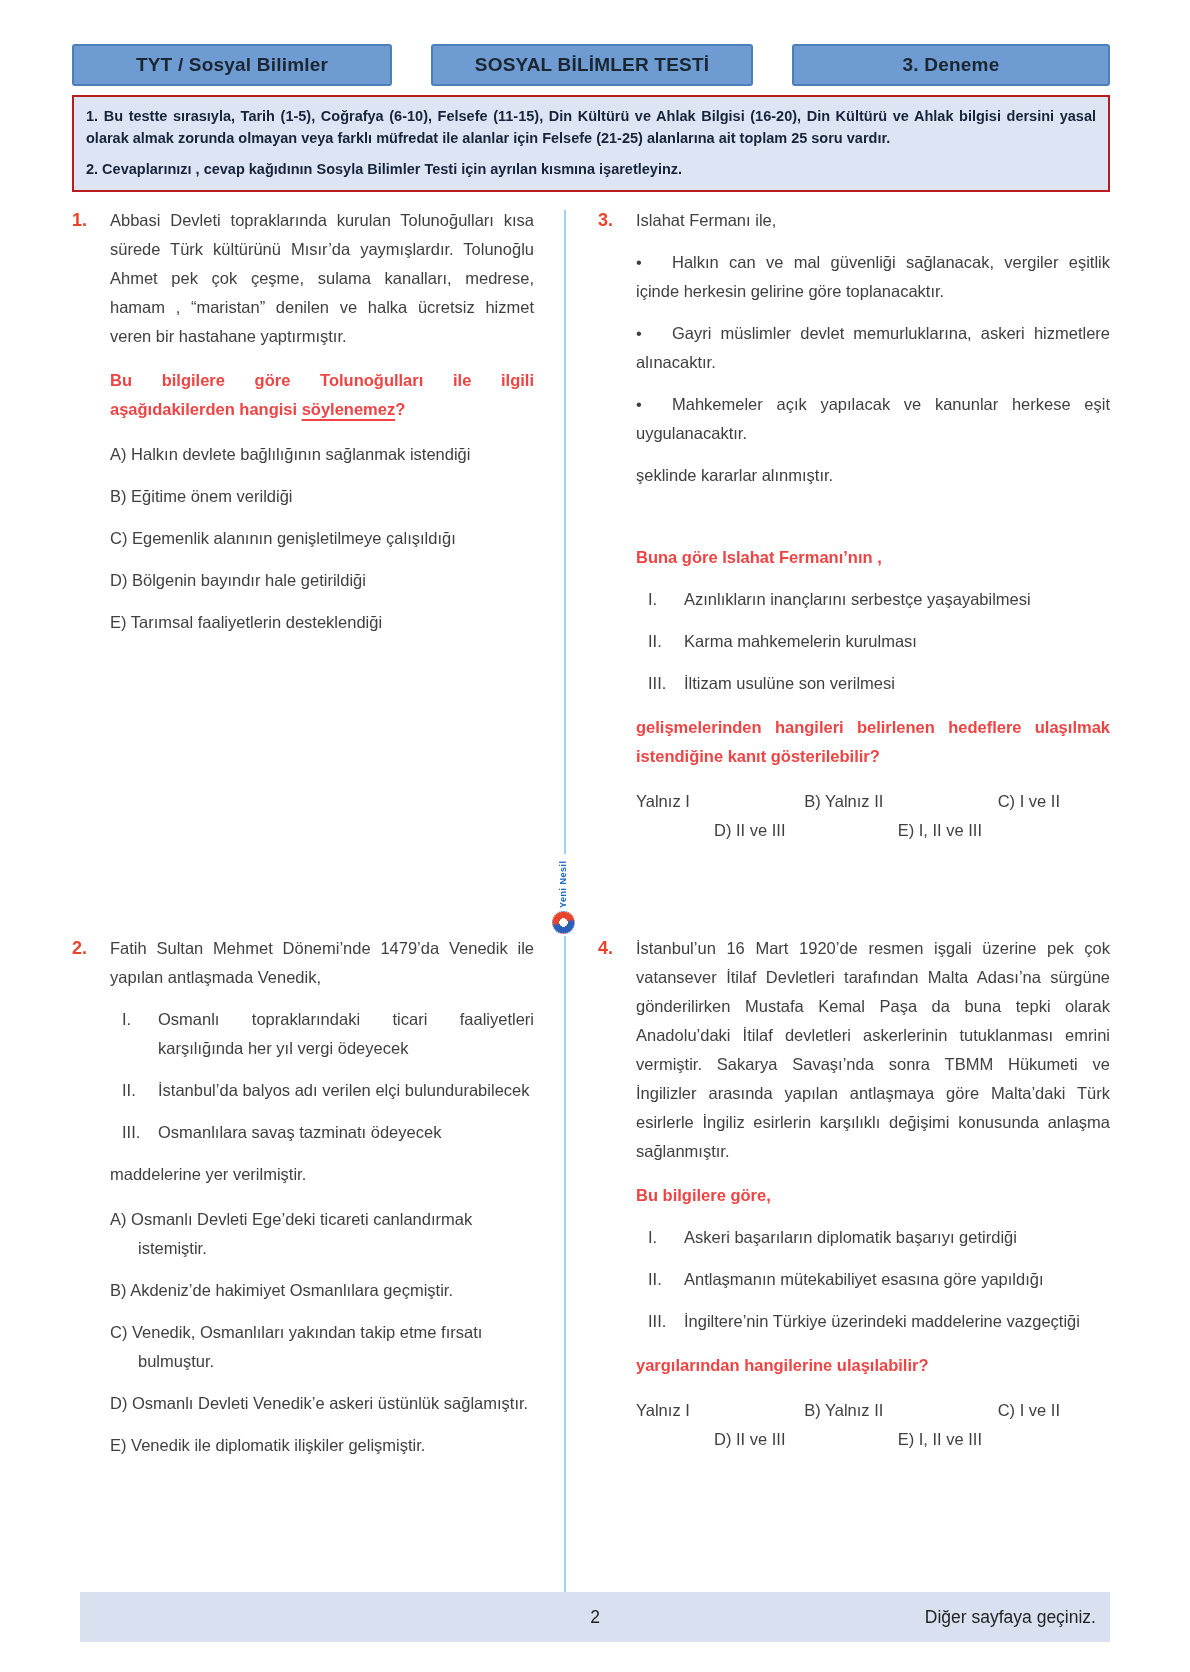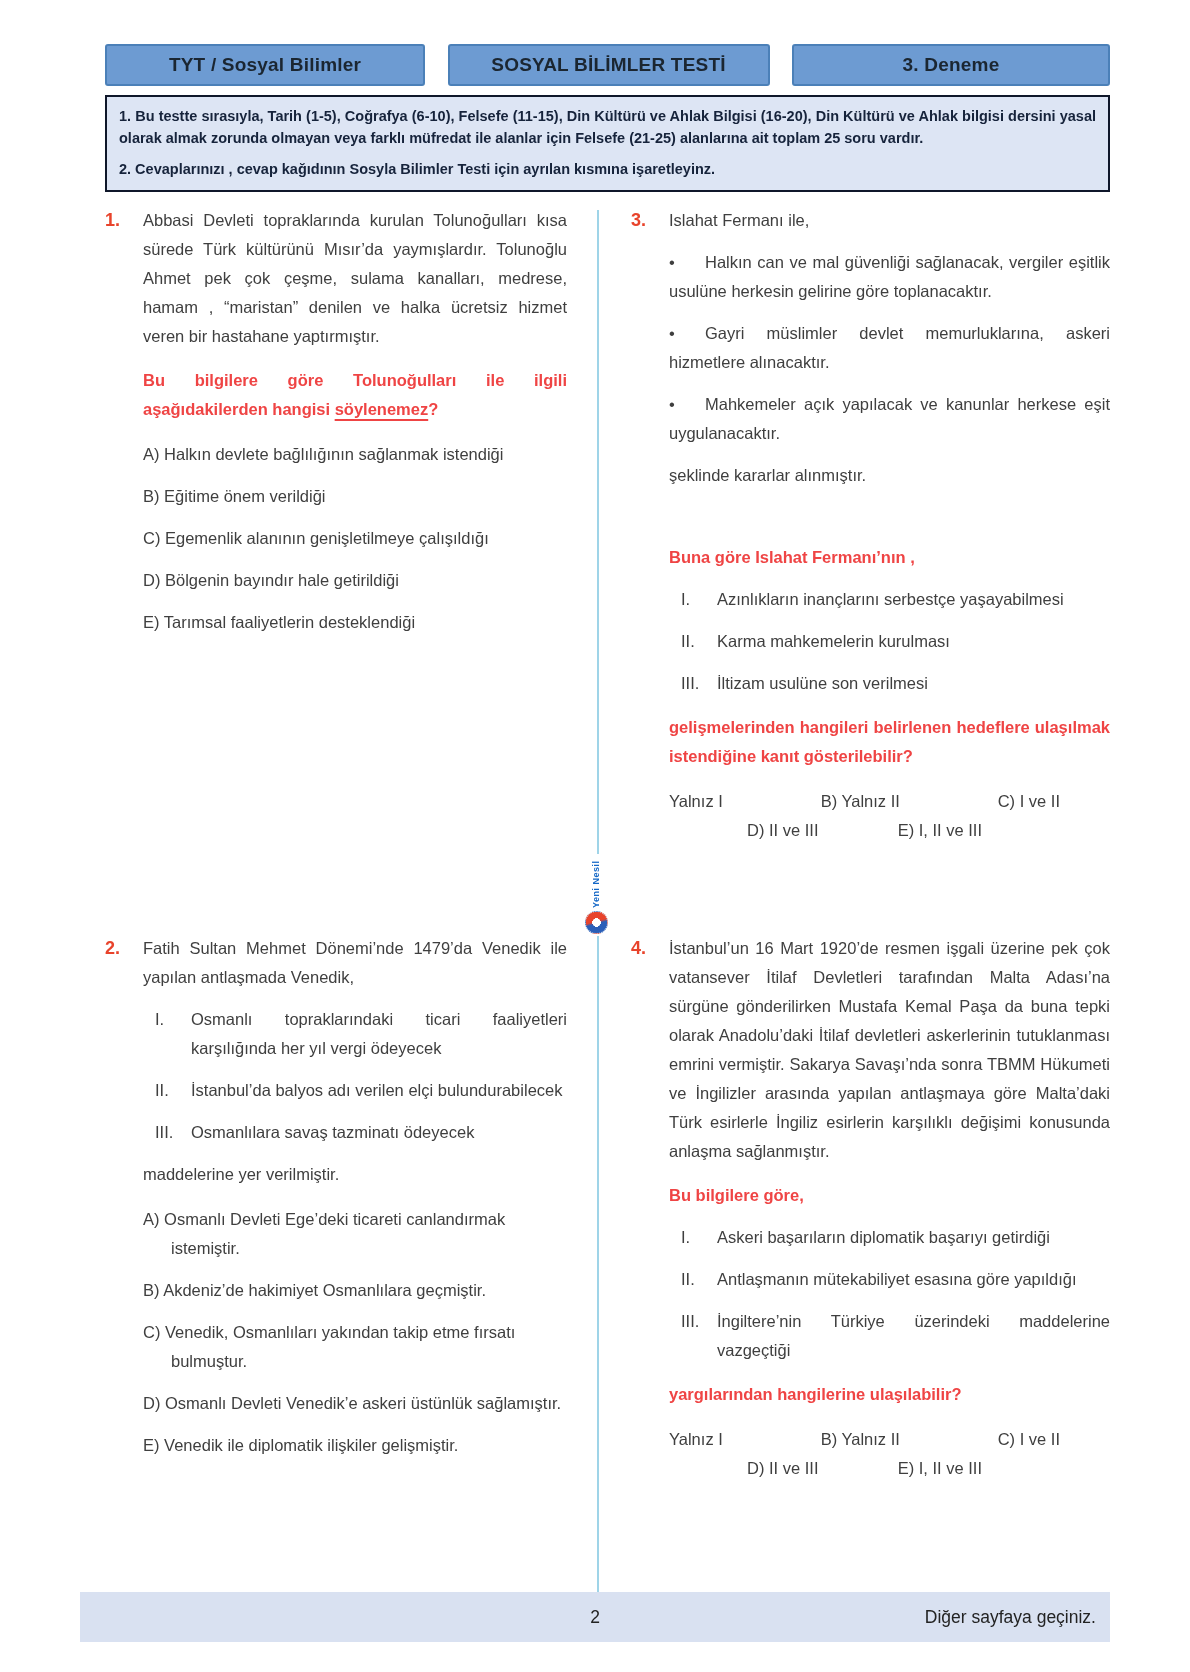--- a/index.html
+++ b/index.html
@@ -4,36 +4,36 @@
 <style>
   * { box-sizing: border-box; margin: 0; padding: 0; }
   html, body { background: #ffffff; }
   body {
     width: 1190px; height: 1672px;
     font-family: "Liberation Sans", sans-serif;
     color: #3f3f3f;
     position: relative;
     overflow: hidden;
   }
-  .page { position: relative; width: 1190px; height: 1672px; padding: 44px 80px 0 105px; }
+  .page { position: relative; width: 1190px; height: 1672px; padding: 44px 80px 0 72px; }
 
   
   .header-row { display: flex; justify-content: space-between; }
   .hbox {
     height: 42px; display: flex; align-items: center; justify-content: center;
     background: #6d9bd2; border: 2px solid #4b80b8; border-radius: 3px;
     font-weight: bold; font-size: 19px; color: #1b2631; letter-spacing: 0.2px;
   }
   .hbox-1 { flex: 0 0 320px; }
   .hbox-2 { flex: 0 0 322px; }
   .hbox-3 { flex: 0 0 318px; }
 
   
   .instructions {
-    margin-top: 9px; background: #dde5f4; border: 2px solid #0f172a;
+    margin-top: 9px; background: #dde5f4; border: 2px solid #b91c1c;
     padding: 9px 12px 10px 12px;
     font-weight: bold; font-size: 14.5px; line-height: 1.5; color: #16233b;
     text-align: justify;
   }
   .instructions p + p { margin-top: 9px; }
 
   
   .questions-grid {
     position: relative;
     margin-top: 14px;
@@ -143,21 +143,21 @@
           <p class="option">E) Tarımsal faaliyetlerin desteklendiği</p>
         </div>
       </div>
     </div>
 
     <div class="question">
       <div class="qnum">3.</div>
       <div class="qbody">
         <p class="para">Islahat Fermanı ile,</p>
         <div class="bullets">
-          <p class="bullet"><span class="dot">•</span><span>Halkın can ve mal güvenliği sağlanacak, vergiler eşitlik usulüne herkesin gelirine göre toplanacaktır.</span></p>
+          <p class="bullet"><span class="dot">•</span><span>Halkın can ve mal güvenliği sağlanacak, vergiler eşitlik içinde herkesin gelirine göre toplanacaktır.</span></p>
           <p class="bullet"><span class="dot">•</span><span>Gayri müslimler devlet memurluklarına, askeri hizmetlere alınacaktır.</span></p>
           <p class="bullet"><span class="dot">•</span><span>Mahkemeler açık yapılacak ve kanunlar herkese eşit uygulanacaktır.</span></p>
         </div>
         <p class="para mt8">şeklinde kararlar alınmıştır.</p>
         <p class="prompt" style="margin-top:53px;">Buna göre Islahat Fermanı’nın ,</p>
         <div class="romans">
           <div class="roman">
               <span class="rlabel">I.</span>
               <span class="rtext">Azınlıkların inançlarını serbestçe yaşayabilmesi</span>
             </div>

